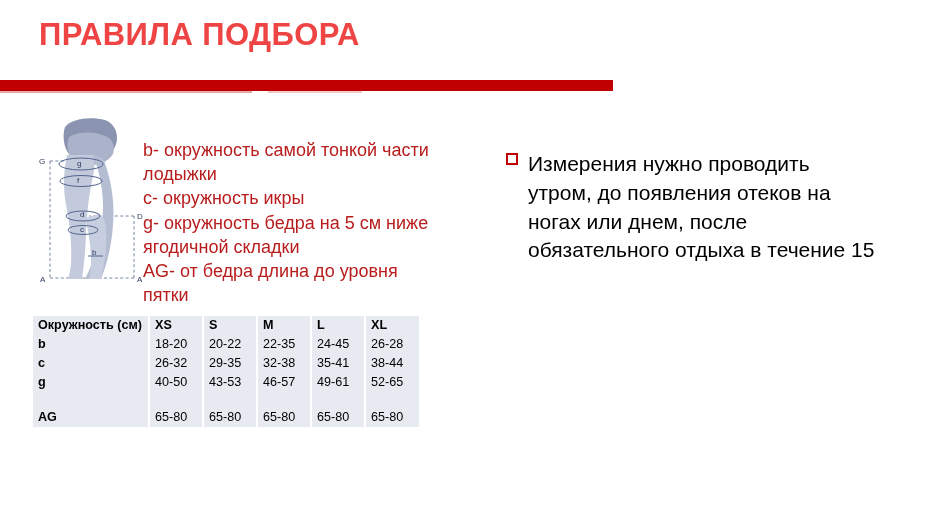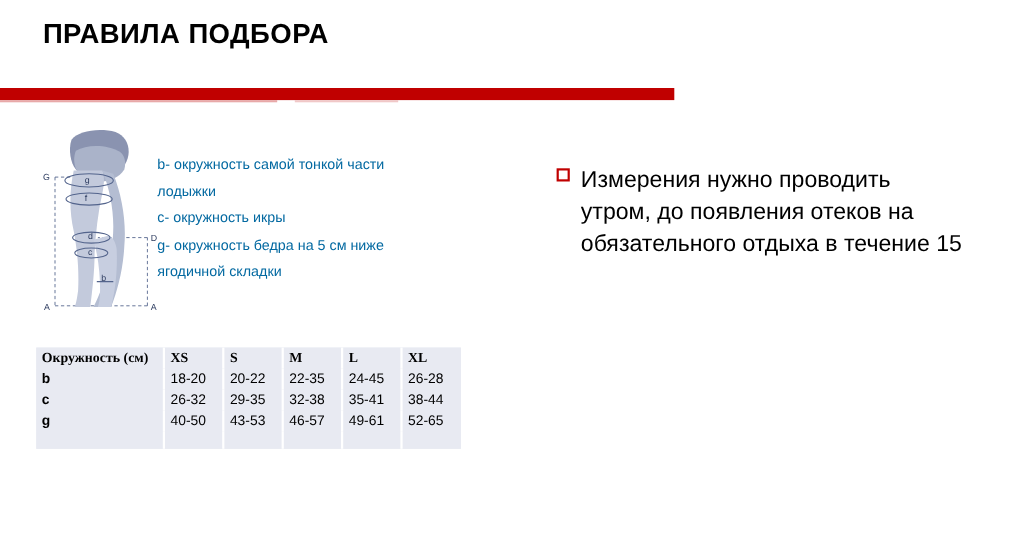--- a/index.html
+++ b/index.html
@@ -14,24 +14,24 @@
     overflow: hidden;
     font-family: "Liberation Sans", "DejaVu Sans", sans-serif;
     color: #000000;
   }
 
   
   .slide-title {
     position: absolute;
     left: 39px;
     top: 17px;
-    font-size: 25px;
+    font-size: 31px;
     font-weight: bold;
     letter-spacing: 0.4px;
-    color: #000000;
+    color: #ef4444;
     white-space: nowrap;
   }
 
   
   .red-bar {
     position: absolute;
     left: 0px;
     top: 80px;
     width: 613px;
     height: 11px;
@@ -63,23 +63,23 @@
     height: 178px;
   }
   .leg-diagram svg { display: block; }
 
   
   .legend-text {
     position: absolute;
     left: 143px;
     top: 138px;
     width: 290px;
-    font-size: 13px;
+    font-size: 18px;
     line-height: 24.2px;
-    color: #0369a1;
+    color: #b91c1c;
   }
 
   
   .bullet-block {
     position: absolute;
     left: 506px;
     top: 150px;
     width: 400px;
   }
   .bullet-marker {
@@ -113,21 +113,21 @@
   .size-table td {
     background: #e8eaf2;
     padding: 1px 0 1px 5px;
     vertical-align: top;
     border-right: 2px solid #ffffff;
     height: 17px;
     line-height: 16px;
     white-space: nowrap;
   }
   .size-table td:last-child { border-right: none; margin-left: 44px; }
-  .size-table .hdr { font-weight: bold; font-family: Liberation Serif, serif; }
+  .size-table .hdr { font-weight: bold; }
   .size-table .lbl { font-weight: bold; }
   .size-table tr.spacer td { height: 14px; }
   .size-table tr.tall td { height: 34px; }
   .col-label { width: 116px; }
   .col-size  { width: 54px; }
 </style>
 </head>
 <body>
 
 <div class="slide-title">ПРАВИЛА ПОДБОРА</div>
@@ -183,27 +183,29 @@
     </g>
   </svg>
 </div>
 
 <div class="legend-text">
   <div>b- окружность самой тонкой части</div>
   <div>лодыжки</div>
   <div>c- окружность икры</div>
   <div>g- окружность бедра на 5 см ниже</div>
   <div>ягодичной складки</div>
+  <div>AG- от бедра длина до уровня пятки</div>
 </div>
 
 <div class="bullet-block">
   <span class="bullet-marker"></span>
   <div class="bullet-text">
     <div> Измерения нужно проводить</div>
     <div>утром, до появления отеков на</div>
+    <div>ногах или днем, после</div>
     <div>обязательного отдыха в течение 15</div>
   </div>
 </div>
 
 <table class="size-table">
   <colgroup>
     <col class="col-label">
       <col class="col-size">
       <col class="col-size">
     <col class="col-size">
@@ -250,14 +252,22 @@
     <tr class="spacer">
       <td></td>
       <td></td>
       <td></td>
       <td></td>
       <td></td>
       <td></td>
     </tr>
 
 
+    <tr>
+      <td class="lbl">AG</td>
+      <td>65-80</td>
+      <td>65-80</td>
+      <td>65-80</td>
+      <td>65-80</td>
+      <td>65-80</td>
+    </tr>
   </tbody>
 </table>
 
 </body></html>

